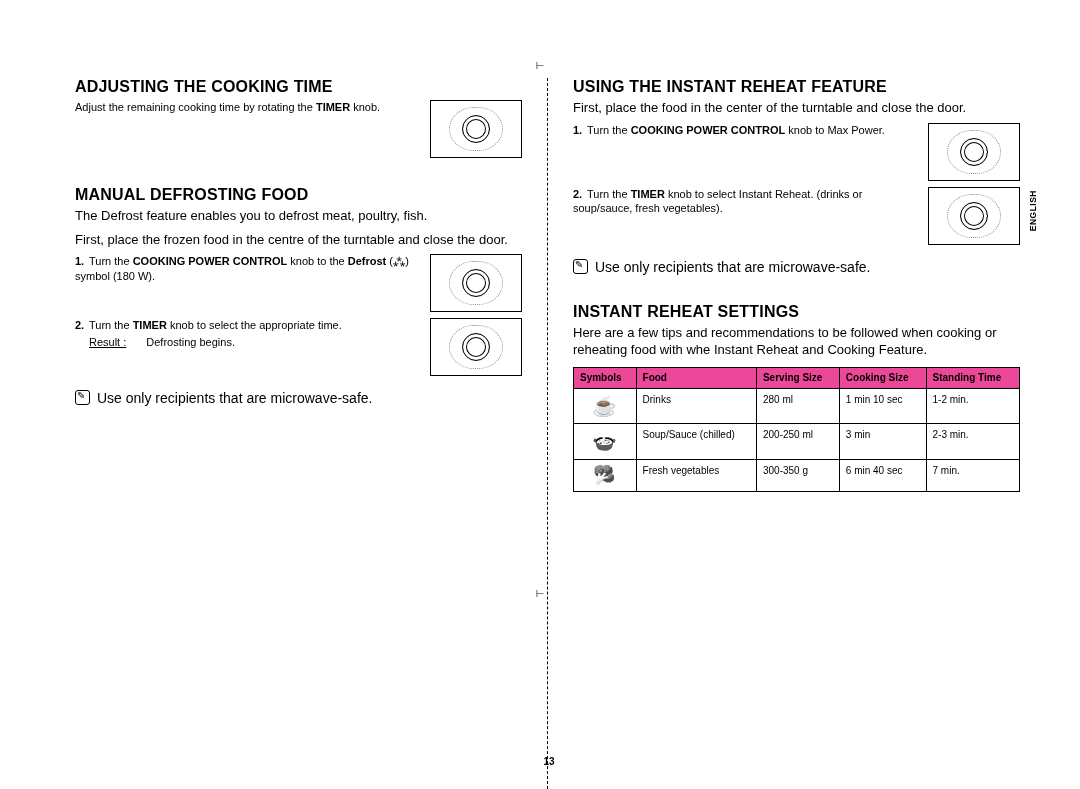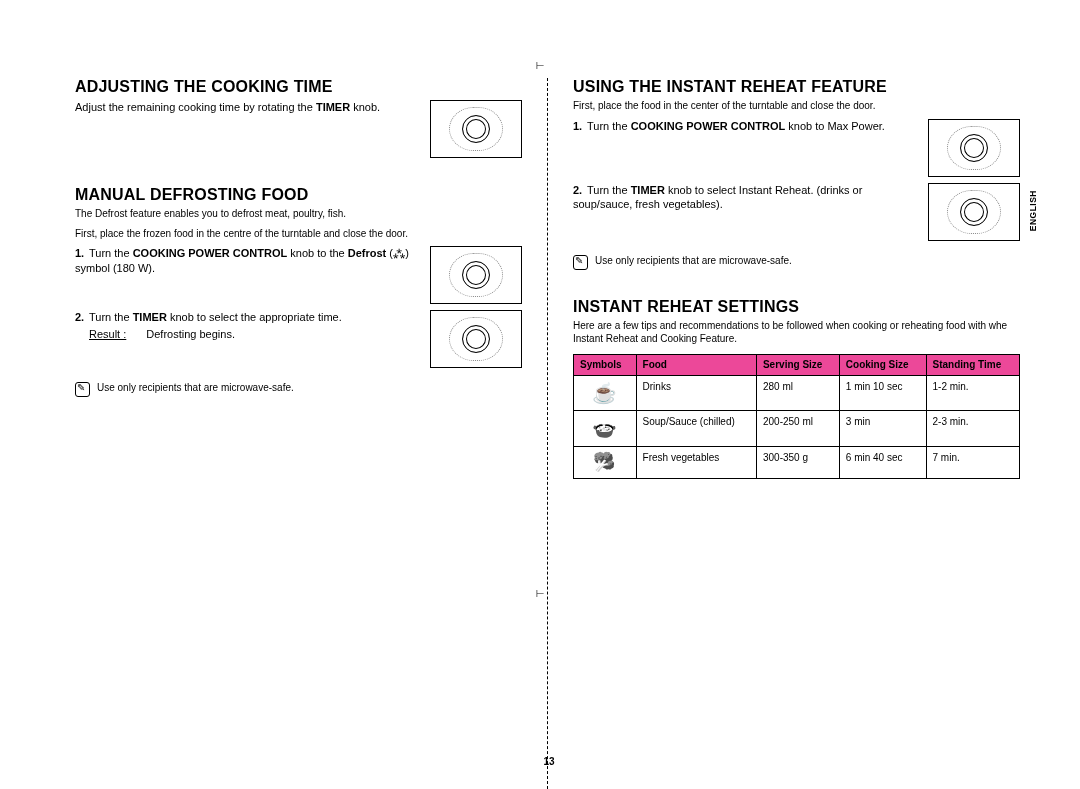--- a/index.html
+++ b/index.html
@@ -32,21 +32,21 @@
     font-size: 16px;
     font-weight: bold;
     letter-spacing: 0.2px;
     margin: 0 0 3px 0;
     text-transform: uppercase;
   }
   h2.spaced {
     margin-top: 28px;
   }
   .desc {
-    font-size: 10px;
+    font-size: 13px;
     line-height: 1.35;
     margin: 0 0 6px 0;
   }
   .step-row {
     display: flex;
     align-items: flex-start;
     margin-top: 4px;
     margin-bottom: 6px;
   }
   .step-text {
@@ -98,21 +98,21 @@
     top: 50%;
     left: 50%;
     transform: translate(-50%, -50%);
     border-radius: 50% / 55%;
     border: 0.5px dotted #888;
   }
   .note-row {
     display: flex;
     align-items: flex-start;
     margin-top: 14px;
-    font-size: 10px;
+    font-size: 14px;
   }
   .note-icon {
     width: 13px;
     height: 13px;
     border: 1.2px solid #000;
     border-radius: 3px;
     margin-right: 7px;
     flex-shrink: 0;
     position: relative;
   }

